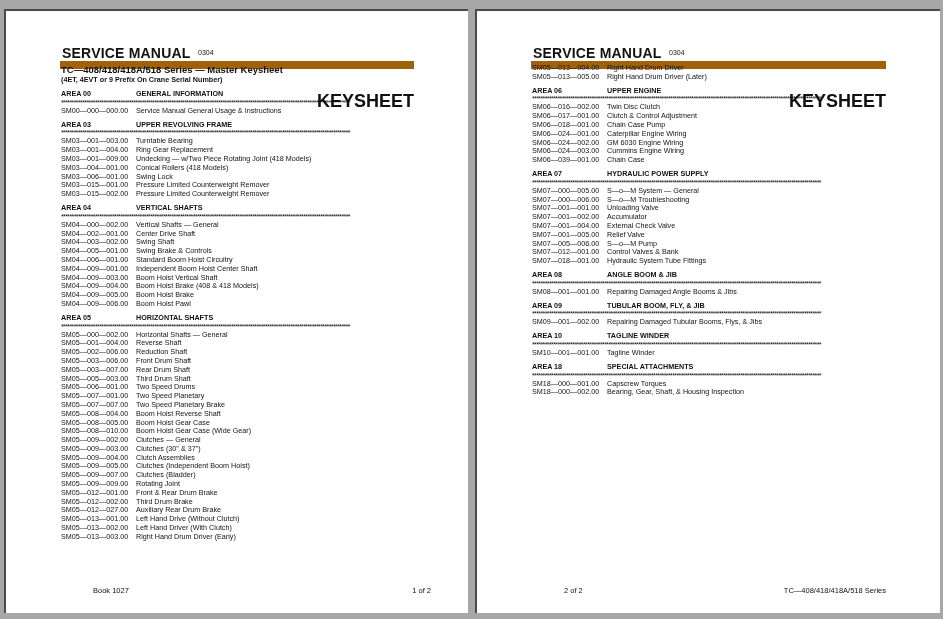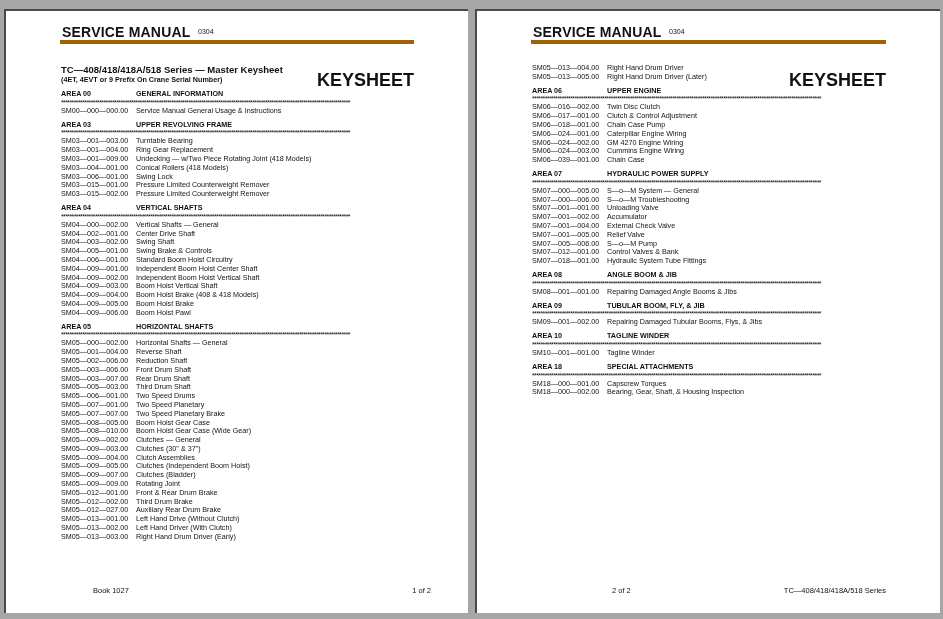--- a/index.html
+++ b/index.html
@@ -8,22 +8,22 @@
     font-family: "Liberation Sans", sans-serif; color:#111;
   }
   .page {
     position:absolute; top:9px; background:#fff;
     border-top:2px solid #4a4a4a; border-left:2px solid #4a4a4a;
     box-sizing:border-box;
   }
   #page-left { left:4px; width:464px; height:604px; }
   #page-right { left:475px; width:465px; height:604px; }
   .hdr {
-    position:absolute; left:54px; right:54px; top:13px; height:16px;
-    border-bottom:4px solid #a16207;
+    position:absolute; left:54px; right:54px; top:34px; height:16px;
+    border-bottom:8px solid #a16207;
   }
   .hdr .t1 { position:absolute; left:2px; top:0; font-size:14px; font-weight:bold; letter-spacing:0.2px; line-height:16px; }
   .hdr .t2 { position:absolute; left:138px; top:3px; font-size:7px; line-height:10px; }
   .hdr .t3 { position:absolute; right:0; top:0; font-size:18px; font-weight:bold; line-height:16px;margin-top:48px; }
   .body { position:absolute; left:55px; right:52px; font-size:7.2px; line-height:8.8px; }
   .doc-title { font-size:9.5px; font-weight:bold; line-height:11px; }
   .doc-sub { font-size:7.2px; font-weight:bold; line-height:9px; margin-bottom:6px; }
   .area-head { font-weight:bold; display:flex; margin-top:2px; }
   .area-head .a-lbl { width:75px; }
   .stars { overflow:hidden; white-space:nowrap; height:6px; line-height:8px; font-size:7px; letter-spacing:-0.6px; margin-bottom:2px; }
@@ -115,24 +115,20 @@
           </div>
           <div class="row">
             <span class="code">SM04—006—001.00</span>
             <span class="desc">Standard Boom Hoist Circuitry</span>
           </div>
           <div class="row">
             <span class="code">SM04—009—001.00</span>
             <span class="desc">Independent Boom Hoist Center Shaft</span>
           </div>
           <div class="row">
-            <span class="code">SM04—009—002.00</span>
-            <span class="desc">Independent Boom Hoist Vertical Shaft</span>
-          </div>
-          <div class="row">
             <span class="code">SM04—009—003.00</span>
             <span class="desc">Boom Hoist Vertical Shaft</span>
           </div>
           <div class="row">
             <span class="code">SM04—009—004.00</span>
             <span class="desc">Boom Hoist Brake (408 &amp; 418 Models)</span>
           </div>
           <div class="row">
             <span class="code">SM04—009—005.00</span>
             <span class="desc">Boom Hoist Brake</span>
@@ -176,20 +172,24 @@
             <span class="code">SM05—006—001.00</span>
             <span class="desc">Two Speed Drums</span>
           </div>
           <div class="row">
             <span class="code">SM05—007—001.00</span>
             <span class="desc">Two Speed Planetary</span>
           </div>
           <div class="row">
             <span class="code">SM05—007—007.00</span>
             <span class="desc">Two Speed Planetary Brake</span>
+          </div>
+          <div class="row">
+            <span class="code">SM05—008—004.00</span>
+            <span class="desc">Boom Hoist Reverse Shaft</span>
           </div>
           <div class="row">
             <span class="code">SM05—008—005.00</span>
             <span class="desc">Boom Hoist Gear Case</span>
           </div>
           <div class="row">
             <span class="code">SM05—008—010.00</span>
             <span class="desc">Boom Hoist Gear Case (Wide Gear)</span>
           </div>
           <div class="row">
@@ -282,21 +282,21 @@
           <div class="row">
             <span class="code">SM06—018—001.00</span>
             <span class="desc">Chain Case Pump</span>
           </div>
           <div class="row">
             <span class="code">SM06—024—001.00</span>
             <span class="desc">Caterpillar Engine Wiring</span>
           </div>
           <div class="row">
             <span class="code">SM06—024—002.00</span>
-            <span class="desc">GM 4270 Engine Wiring</span>
+            <span class="desc">GM 6030 Engine Wiring</span>
           </div>
           <div class="row">
             <span class="code">SM06—024—003.00</span>
             <span class="desc">Cummins Engine Wiring</span>
           </div>
           <div class="row">
             <span class="code">SM06—039—001.00</span>
             <span class="desc">Chain Case</span>
           </div>
         </div>
@@ -386,15 +386,15 @@
             <span class="code">SM18—000—001.00</span>
             <span class="desc">Capscrew Torques</span>
           </div>
           <div class="row">
             <span class="code">SM18—000—002.00</span>
             <span class="desc">Bearing, Gear, Shaft, &amp; Housing Inspection</span>
           </div>
         </div>
       </div>
   </div>
-  <div class="foot" style="left:55px;margin-left:48px;">2 of 2</div>
+  <div class="foot" style="left:55px;">2 of 2</div>
   <div class="foot" style="right:54px;">TC—408/418/418A/518 Series</div>
 </div>
 
 </body></html>

